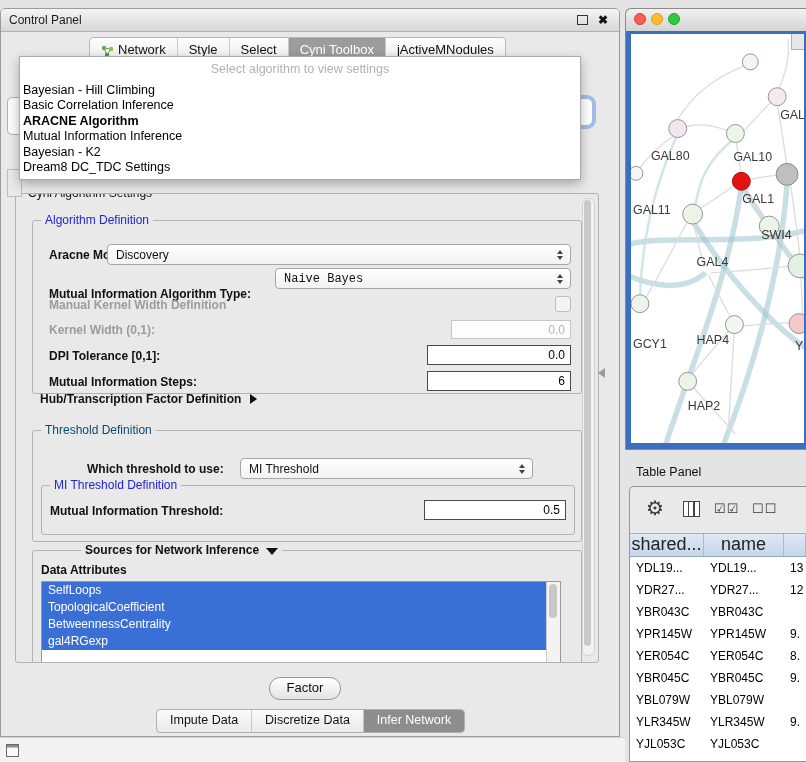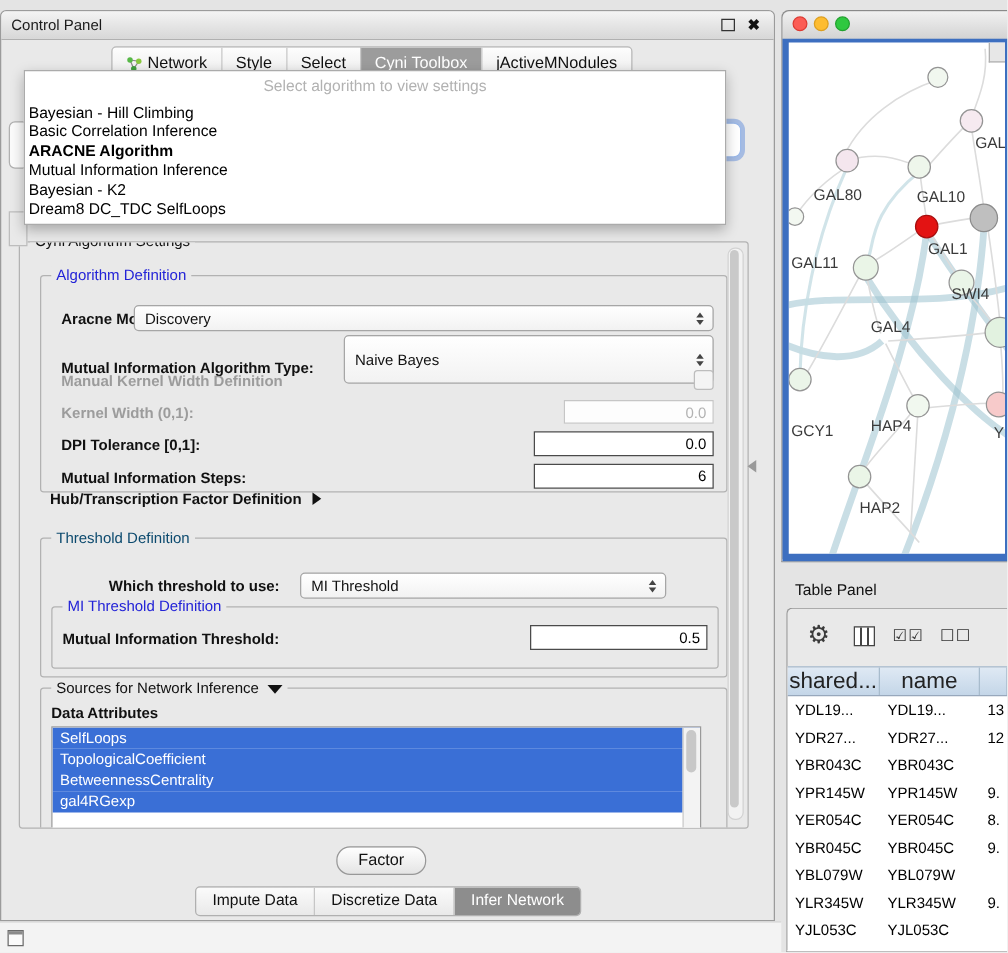--- a/index.html
+++ b/index.html
@@ -171,21 +171,21 @@
         <span class="lbl" style="left:16px;top:27px;">Aracne Mode:</span>
         <div class="combo" style="left:74px;top:23px;width:464px;height:21px;">
           <span>Discovery</span>
           <span class="arrows">
               <span class="tri-up"></span>
               <span class="tri-dn"></span>
             </span>
         </div>
 
         <span class="lbl" style="left:16px;top:66px;">Mutual Information Algorithm Type:</span>
-        <div class="combo" style="left:242px;top:47px;width:296px;height:39px;">
+        <div class="combo" style="left:242px;top:47px;width:296px;height:21px;font-family:Liberation Mono, monospace;">
           <span>Naive Bayes</span>
           <span class="arrows">
               <span class="tri-up"></span>
               <span class="tri-dn"></span>
             </span>
         </div>
 
         <span class="lbl disabled" style="left:16px;top:77px;">Manual Kernel Width Definition</span>
         <span class="chk" style="left:522px;top:75px;"></span>
 
@@ -217,21 +217,21 @@
         </div>
 
         <div class="grp" style="left:8px;top:54px;width:532px;height:48px;">
           <span class="gtitle blue">MI Threshold Definition</span>
           <span class="lbl" style="left:8px;top:18px;">Mutual Information Threshold:</span>
           <div class="tfield" style="left:382px;top:14px;width:142px;height:20px;">0.5</div>
         </div>
       </div>
 
       <div class="grp" style="left:16px;top:356px;width:548px;height:122px;">
-        <span class="gtitle" style="font-weight:normal;"><span>Sources for Network Inference</span><span class="tri-down-b"></span></span>
+        <span class="gtitle" style="font-weight:bold;margin-left:40px;"><span>Sources for Network Inference</span><span class="tri-down-b"></span></span>
         <span class="src-lbl">Data Attributes</span>
         <div class="attr-list" id="attr-list">
           <div class="attr-item selected">SelfLoops</div>
             <div class="attr-item selected">TopologicalCoefficient</div>
             <div class="attr-item selected">BetweennessCentrality</div>
             <div class="attr-item selected">gal4RGexp</div>
             <div class="attr-sb">
               <div class="thumb"></div>
             </div>
         </div>
@@ -251,21 +251,21 @@
     </div>
 
     <div class="algo-popup">
       <div class="algo-head">Select algorithm to view settings</div>
       <div id="algo-options">
           <div class="algo-option">Bayesian - Hill Climbing</div>
           <div class="algo-option">Basic Correlation Inference</div>
           <div class="algo-option selected">ARACNE Algorithm</div>
           <div class="algo-option">Mutual Information Inference</div>
           <div class="algo-option">Bayesian - K2</div>
-          <div class="algo-option">Dream8 DC_TDC SelfLoops</div>
+          <div class="algo-option">Dream8 DC_TDC Settings</div>
         </div>
     </div>
   </div>
 
   <div class="nw">
     <div class="nw-titlebar">
       <span class="tl red"></span>
       <span class="tl yellow"></span>
       <span class="tl green"></span>
     </div>

